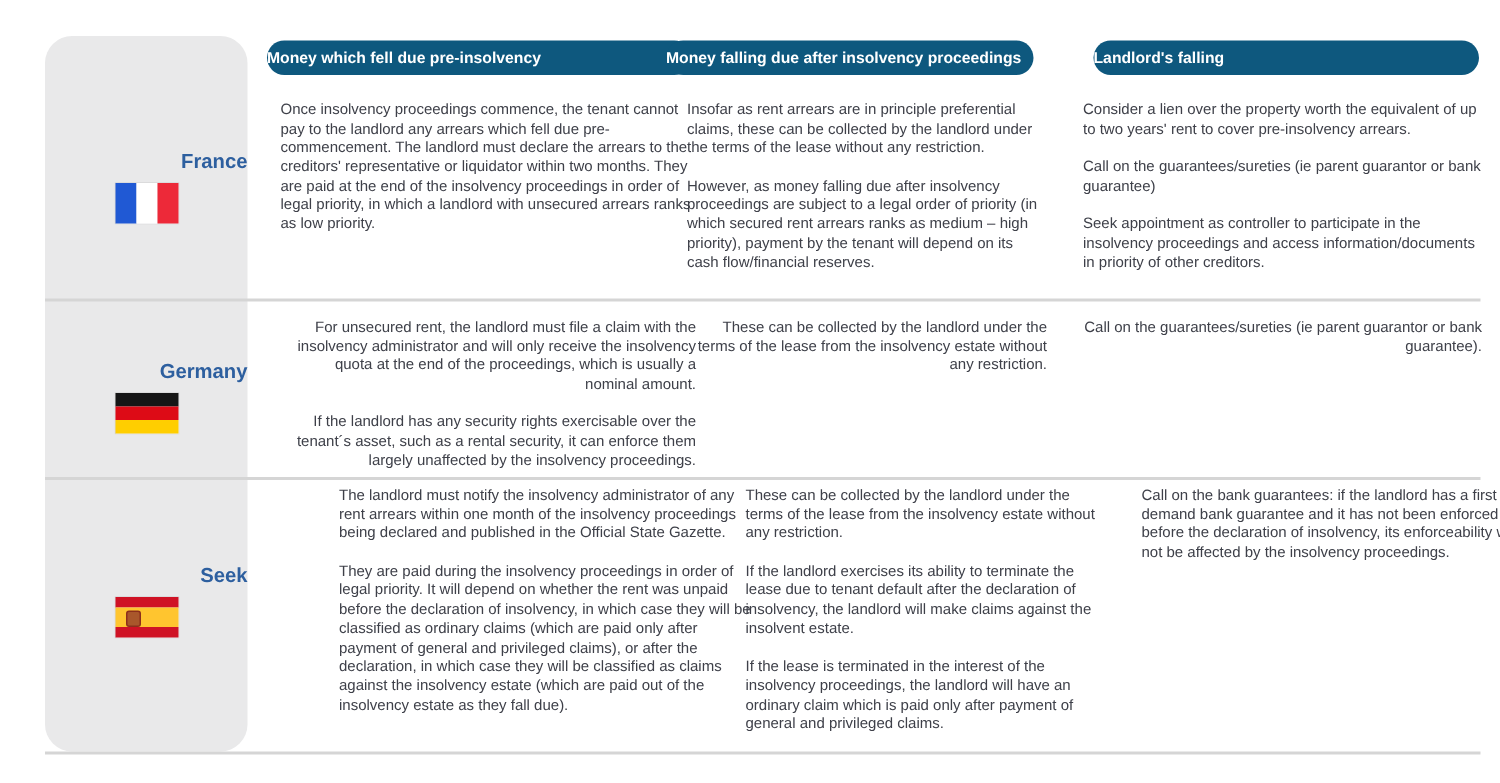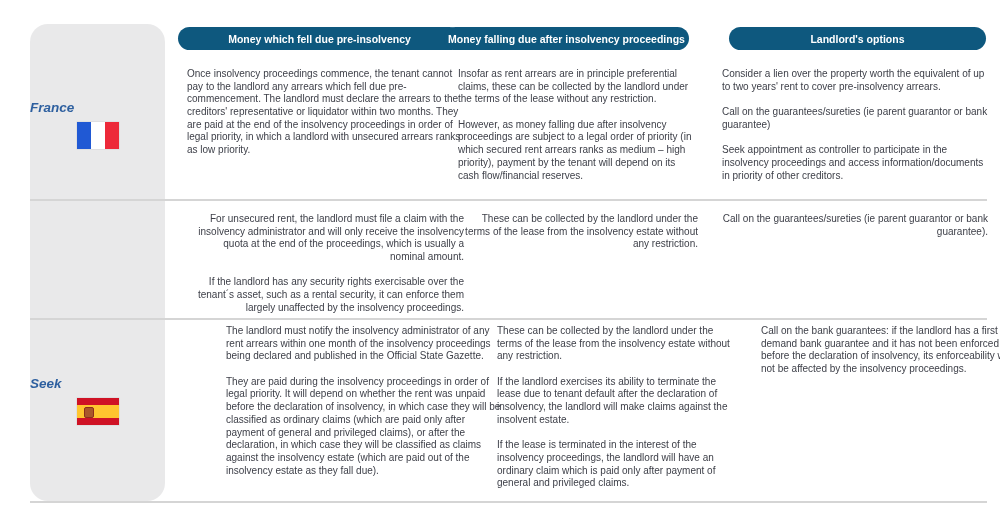--- a/index.html
+++ b/index.html
@@ -17,21 +17,21 @@
     background:var(--panel-bg, #e9e9ea);
     border-radius:18px;
   }
   .pill {
     position:absolute;
     top:27px; height:23px;
     background:var(--header-bg, #0e587e);
     border-radius:12px;
     color:#ffffff;
     font-size:10.5px; font-weight:bold;
-    display:flex; align-items:center; justify-content:center;
+    display:flex; align-items:center; justify-content:flex-start;
     text-align:center;
   }
   .pill1 { left:178px; width:283px; }
   .pill2 { left:444px; width:245px; }
   .pill3 { left:729px; width:257px; }
 
   .cell {
     position:absolute;
     color:var(--body-text, #3e4049);
     font-size:10px;
@@ -41,23 +41,22 @@
   .c1 { left:187px; width:277px; }
   .c2 { left:458px; width:240px; }
   .c3 { left:722px; width:266px; }
   .row0 { top:68px; }
   .row1 { top:213px;text-align:right; }
   .row2 { top:325px;margin-left:39px; }
 
   .country {
     position:absolute;
     left:30px; width:135px;
-    text-align:left;
+    text-align:right;
     z-index:2;
-    font-style:italic;
   }
   .country-0 { top:100px; }
   .country-1 { top:240px; }
   .country-2 { top:376px; }
   .country-label {
     color:var(--country-label, #2d5f9f);
     font-size:13.5px; font-weight:bold;
   }
   .flag {
     width:42px; height:27px;
@@ -102,21 +101,21 @@
 
   <div class="country-panel"></div>
 
   <div class="pill pill1">
     <span>Money which fell due pre-insolvency</span>
   </div>
   <div class="pill pill2">
     <span>Money falling due after insolvency proceedings</span>
   </div>
   <div class="pill pill3">
-    <span>Landlord's options</span>
+    <span>Landlord's falling</span>
   </div>
 
   <div class="country country-0">
     <div class="country-label">France</div>
     <div class="flag flag-fr">
       <div class="fr-b"></div>
       <div class="fr-w"></div>
       <div class="fr-r"></div>
     </div>
   </div>
@@ -125,20 +124,28 @@
 
 However, as money falling due after insolvency proceedings are subject to a legal order of priority (in which secured rent arrears ranks as medium – high priority), payment by the tenant will depend on its cash flow/financial reserves.</div>
   <div class="cell c3 row0">Consider a lien over the property worth the equivalent of up to two years' rent to cover pre-insolvency arrears.
 
 Call on the guarantees/sureties (ie parent guarantor or bank guarantee)
 
 Seek appointment as controller to participate in the insolvency proceedings and access information/documents in priority of other creditors.</div>
 
   <div class="divider d1"></div>
 
+  <div class="country country-1">
+    <div class="country-label">Germany</div>
+    <div class="flag flag-de">
+      <div class="de-k"></div>
+      <div class="de-r"></div>
+      <div class="de-g"></div>
+    </div>
+  </div>
   <div class="cell c1 row1">For unsecured rent, the landlord must file a claim with the insolvency administrator and will only receive the insolvency quota at the end of the proceedings, which is usually a nominal amount.
 
 If the landlord has any security rights exercisable over the tenant´s asset, such as a rental security, it can enforce them largely unaffected by the insolvency proceedings.</div>
   <div class="cell c2 row1">These can be collected by the landlord under the terms of the lease from the insolvency estate without any restriction.</div>
   <div class="cell c3 row1">Call on the guarantees/sureties (ie parent guarantor or bank guarantee).</div>
 
   <div class="divider d2"></div>
 
   <div class="country country-2">
     <div class="country-label">Seek</div>

